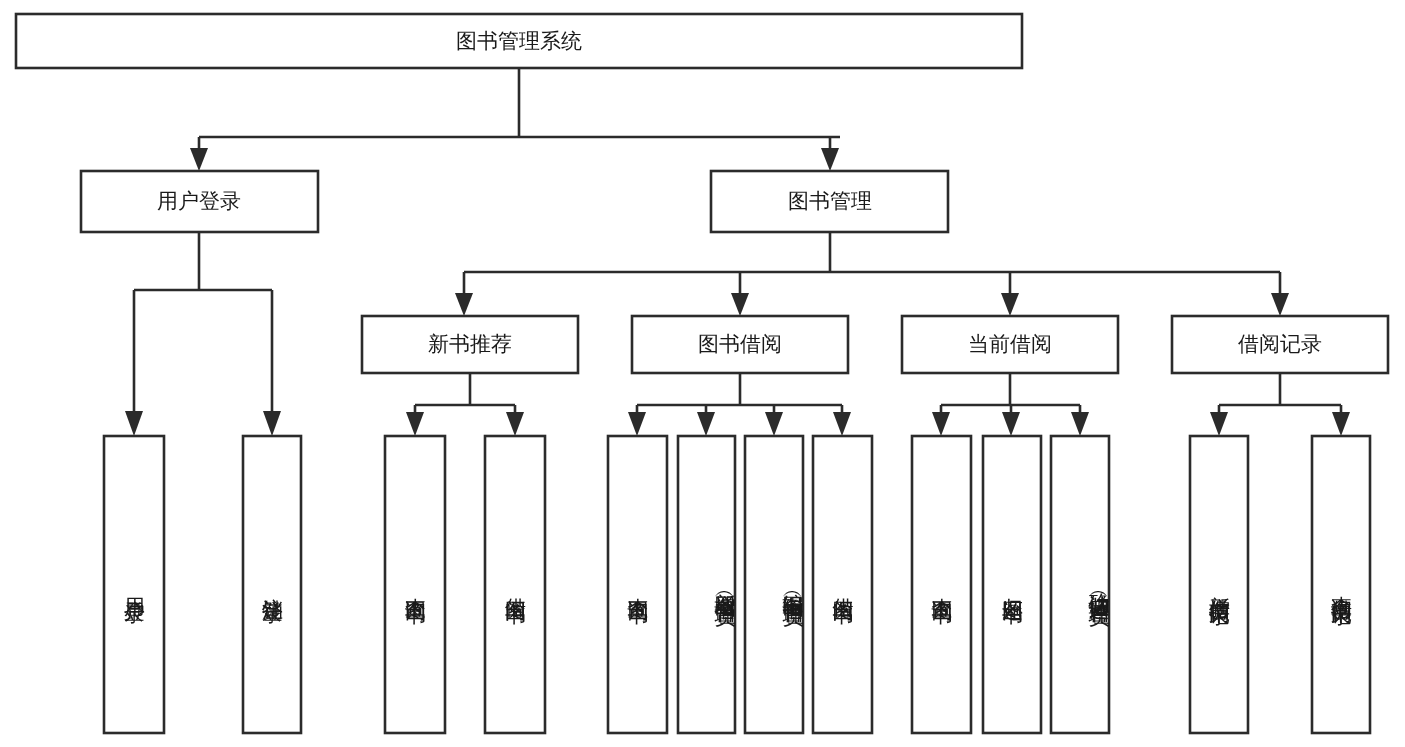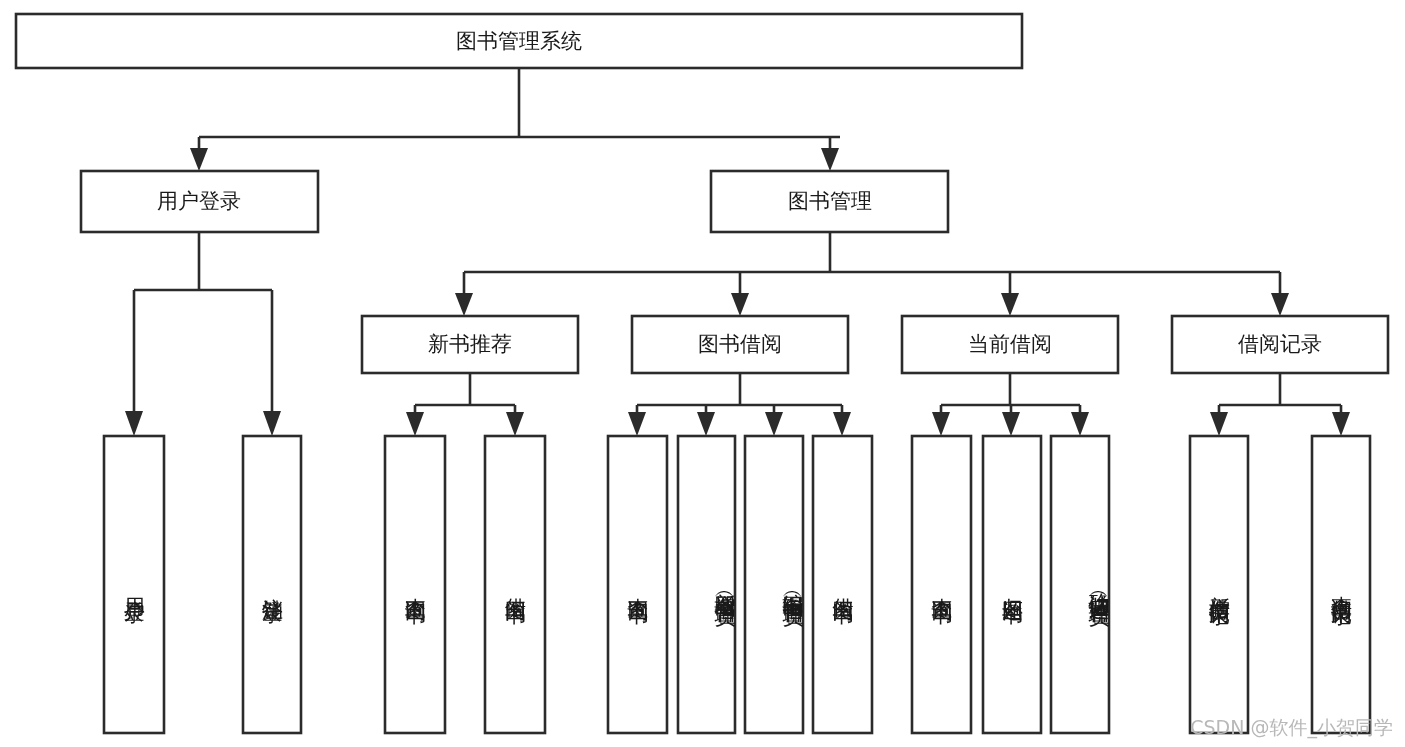--- a/index.html
+++ b/index.html
@@ -217,15 +217,14 @@
   <div class="vlabel" style="left:608px;  top:436px; width:59px; height:297px;">查询图书</div>
   <div class="vlabel" style="left:678px;  top:440px; width:57px; height:289px; align-items:flex-start;">新增图书（管理员）</div>
   <div class="vlabel" style="left:745px;  top:440px; width:58px; height:289px; align-items:flex-start;">编辑图书（管理员）</div>
   <div class="vlabel" style="left:813px;  top:436px; width:59px; height:297px;">借阅图书</div>
   <div class="vlabel" style="left:912px;  top:436px; width:59px; height:297px;">查询图书</div>
   <div class="vlabel" style="left:983px;  top:436px; width:58px; height:297px;">归还图书</div>
   <div class="vlabel" style="left:1051px; top:440px; width:58px; height:289px; align-items:flex-start;">确认归还（管理员）</div>
   <div class="vlabel" style="left:1190px; top:436px; width:58px; height:297px;">新增借阅记录</div>
   <div class="vlabel" style="left:1312px; top:436px; width:58px; height:297px;">查询借阅记录</div>
 
-  <div class="watermark">CSDN @软件_小贺同学</div>
 
 </div>
 
 </body></html>

